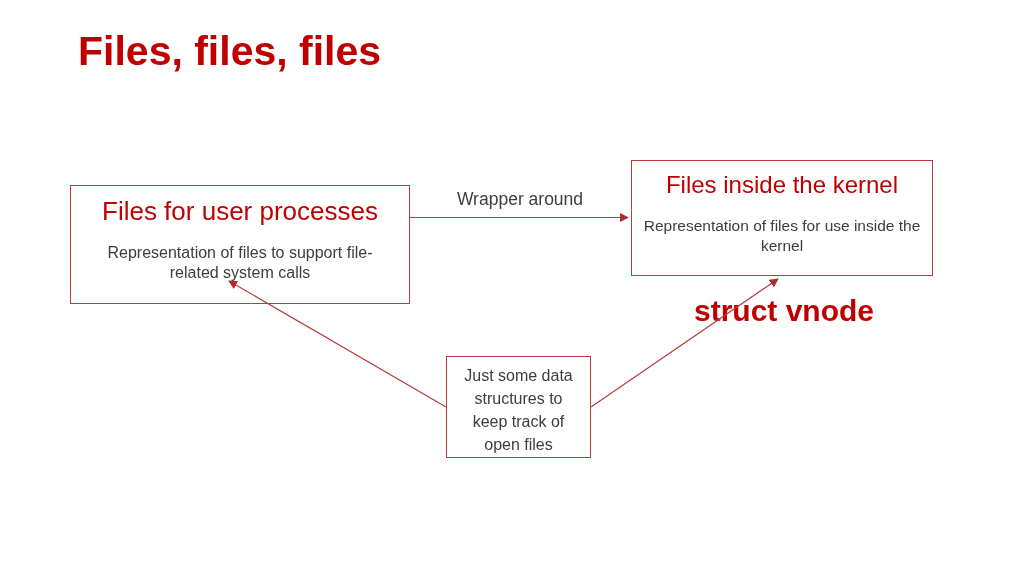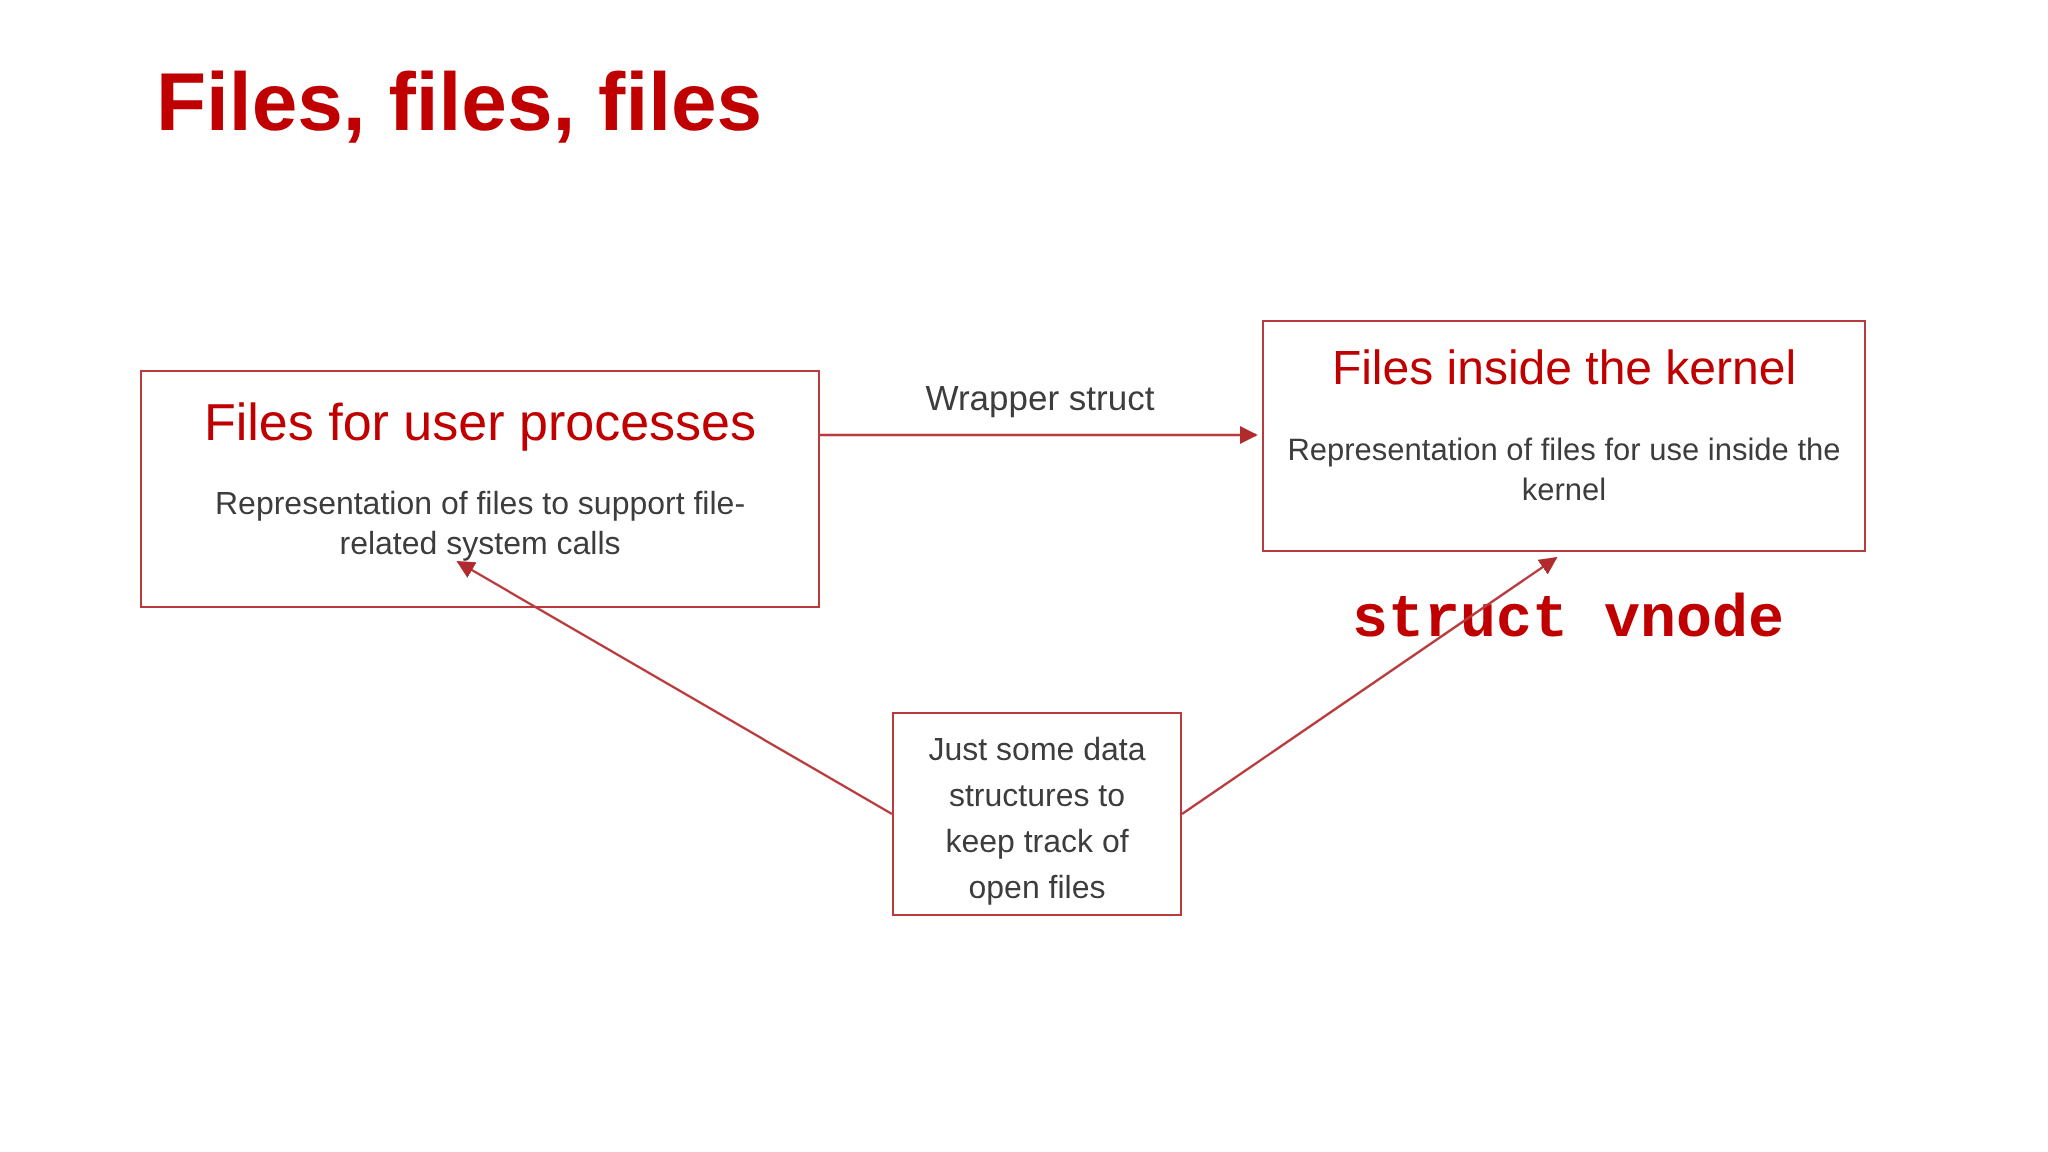--- a/index.html
+++ b/index.html
@@ -80,21 +80,21 @@
     text-align: center;
     font-size: 17.5px;
     color: #3d3d3d;
   }
   .label-struct-vnode {
     position: absolute;
     left: 674px;
     top: 294px;
     width: 220px;
     text-align: center;
-    font-family: Liberation Mono, monospace;
+    font-family: Liberation Sans, sans-serif;
     font-weight: bold;
     font-size: 30px;
     color: #c00000;
     white-space: nowrap;
   }
   .connector-layer {
     position: absolute;
     left: 0;
     top: 0;
     width: 1024px;
@@ -107,21 +107,21 @@
 
 <div class="slide">
 
   <h1 class="title">Files, files, files</h1>
 
   <div class="box box-left">
     <div class="box-heading">Files for user processes</div>
     <div class="box-body">Representation of files to support file-related system calls</div>
   </div>
 
-  <div class="label-wrapper-around">Wrapper struct</div>
+  <div class="label-wrapper-around">Wrapper around</div>
 
   <div class="box box-right">
     <div class="box-heading">Files inside the kernel</div>
     <div class="box-body">Representation of files for use inside the kernel</div>
   </div>
 
   <div class="label-struct-vnode">struct vnode</div>
 
   <div class="box box-bottom">
     <div class="box-body">Just some data structures to keep track of open files</div>

